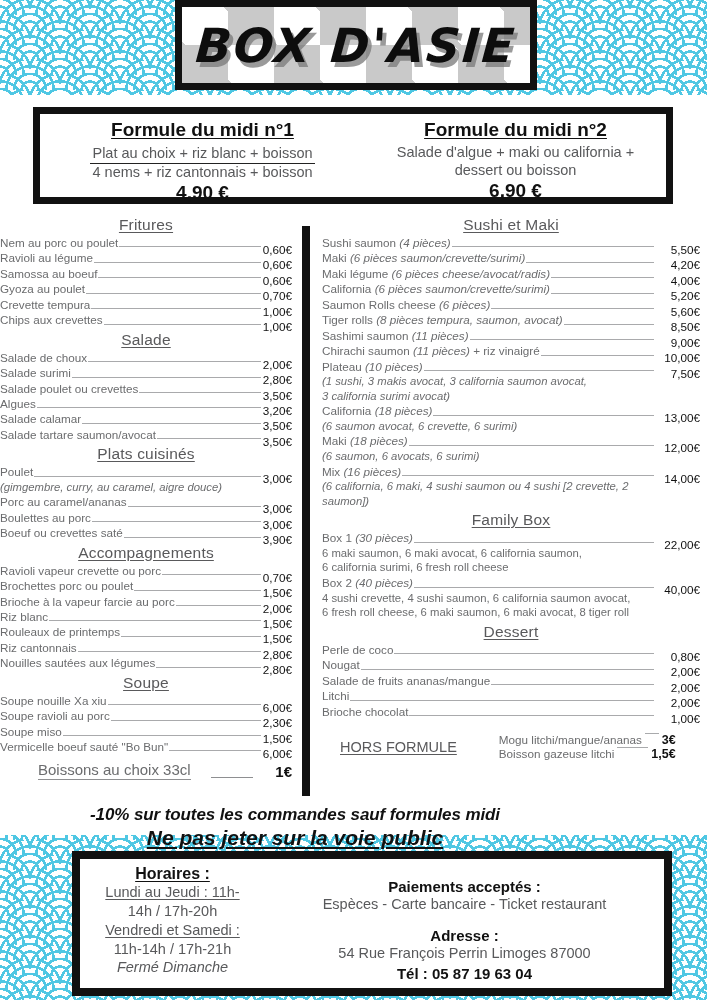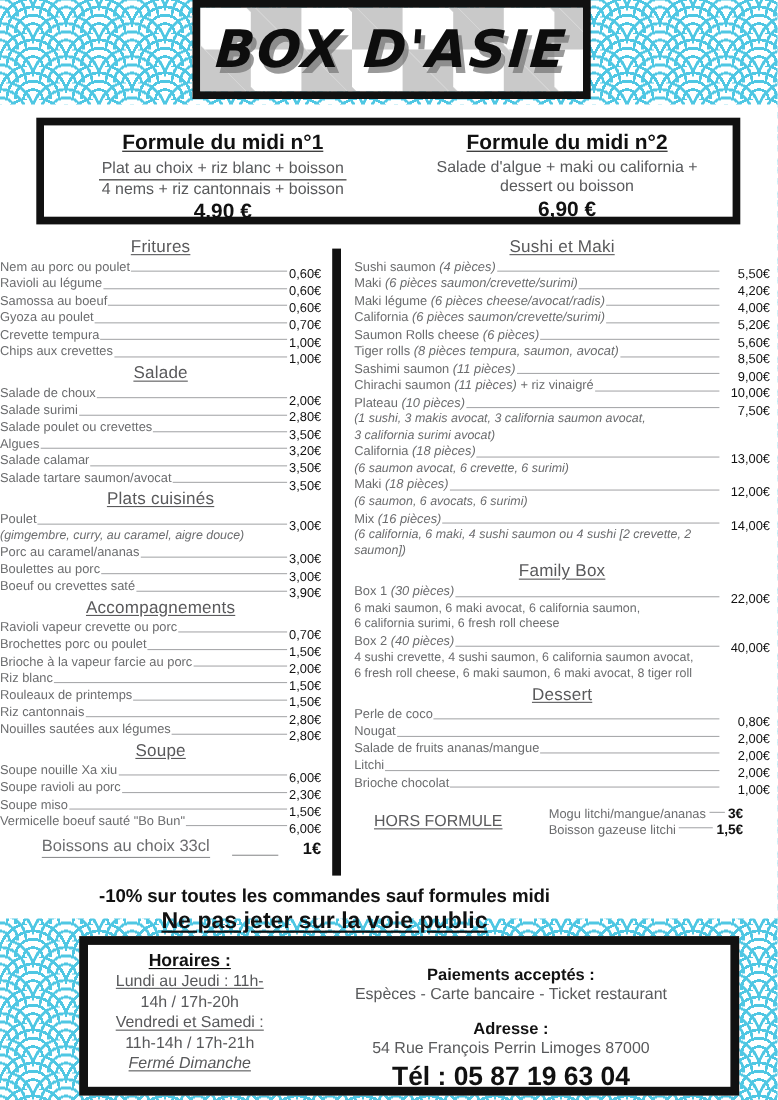--- a/index.html
+++ b/index.html
@@ -201,31 +201,32 @@
     padding-left: 18px;
   }
   #hors .hf-title {
     font-size: 14.5px;
     color: #59595b;
     text-decoration: underline;
     text-underline-offset: 2px;
     white-space: nowrap;
   }
   #hors .hf-items { font-size: 11.7px; color: #6b6c6e; }
-  #hors .hf-row { display: flex; align-items: center; white-space: nowrap; padding-left: 28px; }
+  #hors .hf-row { display: flex; align-items: flex-start; white-space: nowrap; padding-left: 28px; }
   #hors .hf-lead { flex: 1; border-bottom: 1px solid #a9aaac; margin: 0 3px 3px 3px; min-width: 14px; }
   #hors .hf-pr { font-weight: bold; color: #111; font-size: 12.5px; }
 
   
   #promo {
     position: absolute;
     left: 0;
     top: 805px;
     width: 590px;
     text-align: center;
+    font-style: italic;
   }
   #promo .p1 {
     font-size: 17px;
     font-weight: bold;
     color: #111111;
     letter-spacing: -0.1px;
   }
   #promo .p2 {
     font-size: 21px;
     font-weight: bold;
@@ -262,29 +263,29 @@
     color: #111111;
     text-decoration: underline;
     text-underline-offset: 2px;
   }
   .f-txt {
     font-size: 14.5px;
     color: #58595b;
     line-height: 1.3;
   }
   .f-txt.u { text-decoration: underline; text-underline-offset: 2px; }
-  .f-txt.ital { font-style: italic; text-decoration: underline; text-underline-offset: 2px; }
+  .f-txt.ital { font-style: italic; text-underline-offset: 2px; }
   .f-head2 {
     font-size: 15px;
     font-weight: bold;
     color: #111111;
     margin-top: 13px;
   }
   .f-tel {
-    font-size: 24px;
+    font-size: 15px;
     font-weight: bold;
     color: #111111;
     margin-top: 2px;
   }
 </style>
 </head>
 <body>
 
 <div id="page">
 

